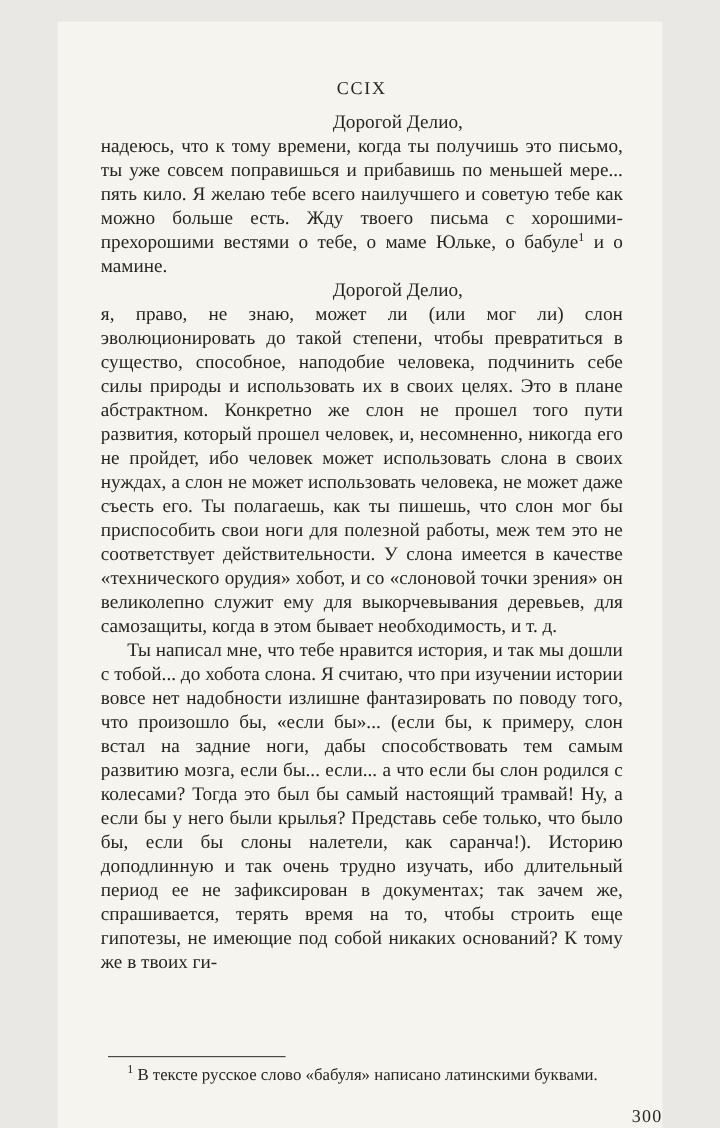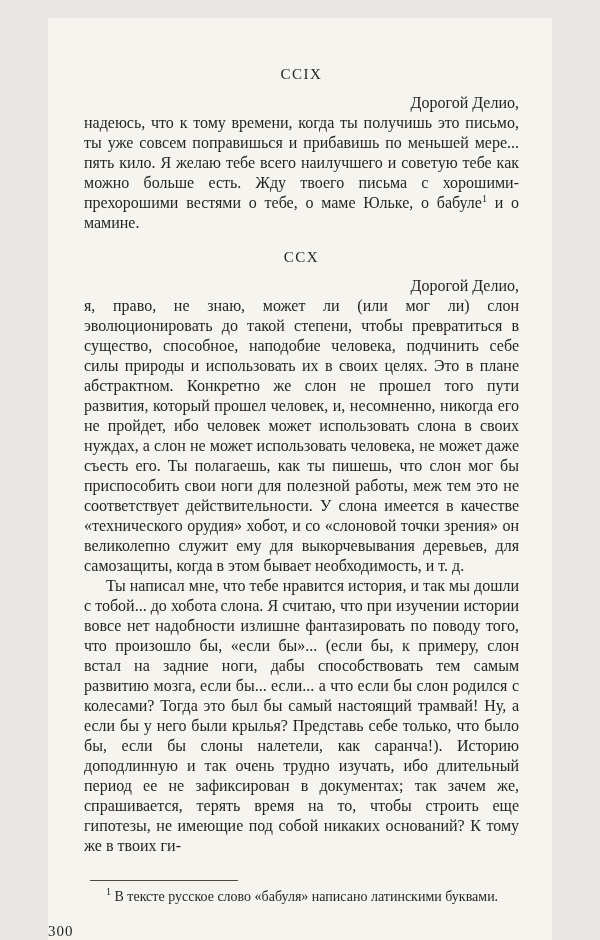--- a/index.html
+++ b/index.html
@@ -30,21 +30,21 @@
     margin-top: 16px;
   }
   p {
     margin: 0;
     font-size: 16px;
     line-height: 20px;
     text-align: justify;
   }
   .salutation {
     text-indent: 60px;
-    text-align: right;
+    text-align: center;
   }
   .body-par {
     text-indent: 0;
   }
   .body-par.indented {
     text-indent: 22px;
   }
   sup {
     font-size: 10px;
     line-height: 0;
@@ -80,38 +80,37 @@
     font-size: 14px;
     line-height: 18px;
     text-indent: 22px;
     text-align: left;
   }
   .page-number {
     position: absolute;
     left: 0;
     right: 0;
     bottom: 18px;
-    text-align: left;
+    text-align: right;
     font-size: 15px;
     letter-spacing: 1px;
   }
 </style>
 </head>
 <body>
 
 <div class="page">
 
   <div>
     <h2 class="letter-heading">CCIX</h2>
     <p class="salutation">Дорогой Делио,</p>
     <p class="body-par"><span>надеюсь, что к тому времени, когда ты получишь это письмо, ты уже совсем поправишься и прибавишь по меньшей мере... пять кило. Я желаю тебе всего наилучшего и советую тебе как можно больше есть. Жду твоего письма с хорошими-прехорошими вестями о тебе, о маме Юльке, о бабуле</span><sup>1</sup><span> и о мамине.</span></p>
   </div>
 
   <div>
-    <h2 class="letter-heading second">CCX</h2>
     <p class="salutation">Дорогой Делио,</p>
     <p class="body-par">я, право, не знаю, может ли (или мог ли) слон эволюционировать до такой степени, чтобы превратиться в существо, способное, наподобие человека, подчинить себе силы природы и использовать их в своих целях. Это в плане абстрактном. Конкретно же слон не прошел того пути развития, который прошел человек, и, несомненно, никогда его не пройдет, ибо человек может использовать слона в своих нуждах, а слон не может использовать человека, не может даже съесть его. Ты полагаешь, как ты пишешь, что слон мог бы приспособить свои ноги для полезной работы, меж тем это не соответствует действительности. У слона имеется в качестве «технического орудия» хобот, и со «слоновой точки зрения» он великолепно служит ему для выкорчевывания деревьев, для самозащиты, когда в этом бывает необходимость, и т. д.</p>
     <p class="body-par indented">Ты написал мне, что тебе нравится история, и так мы дошли с тобой... до хобота слона. Я считаю, что при изучении истории вовсе нет надобности излишне фантазировать по поводу того, что произошло бы, «если бы»... (если бы, к примеру, слон встал на задние ноги, дабы способствовать тем самым развитию мозга, если бы... если... а что если бы слон родился с колесами? Тогда это был бы самый настоящий трамвай! Ну, а если бы у него были крылья? Представь себе только, что было бы, если бы слоны налетели, как саранча!). Историю доподлинную и так очень трудно изучать, ибо длительный период ее не зафиксирован в документах; так зачем же, спрашивается, терять время на то, чтобы строить еще гипотезы, не имеющие под собой никаких оснований? К тому же в твоих ги-</p>
   </div>
 
   <div class="footnote-area">
     <hr class="footnote-separator">
     <p class="footnote"><sup>1</sup><span> В тексте русское слово «бабуля» написано латинскими буквами.</span></p>
   </div>
 

